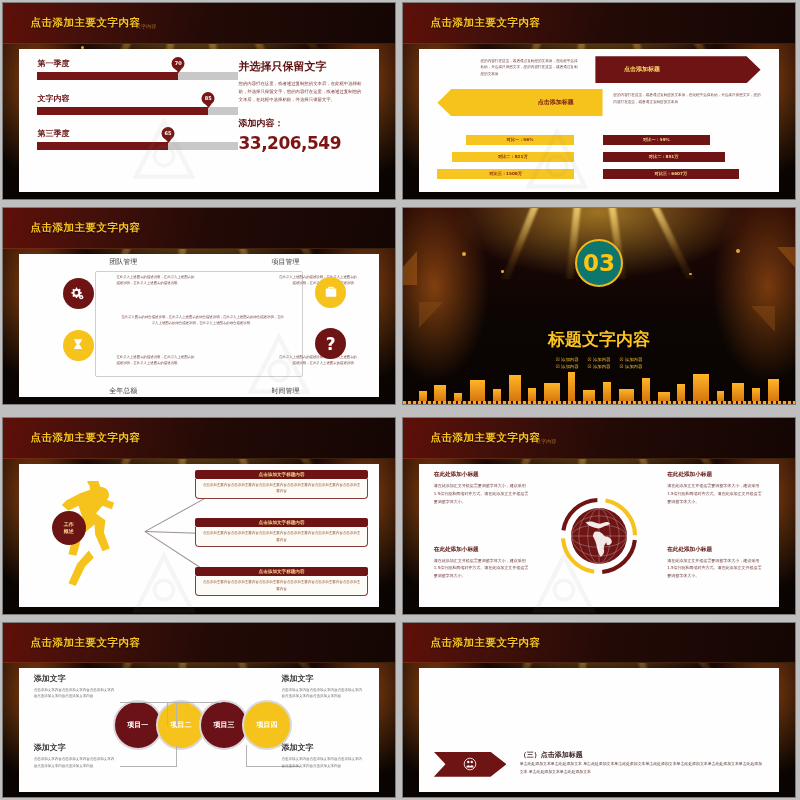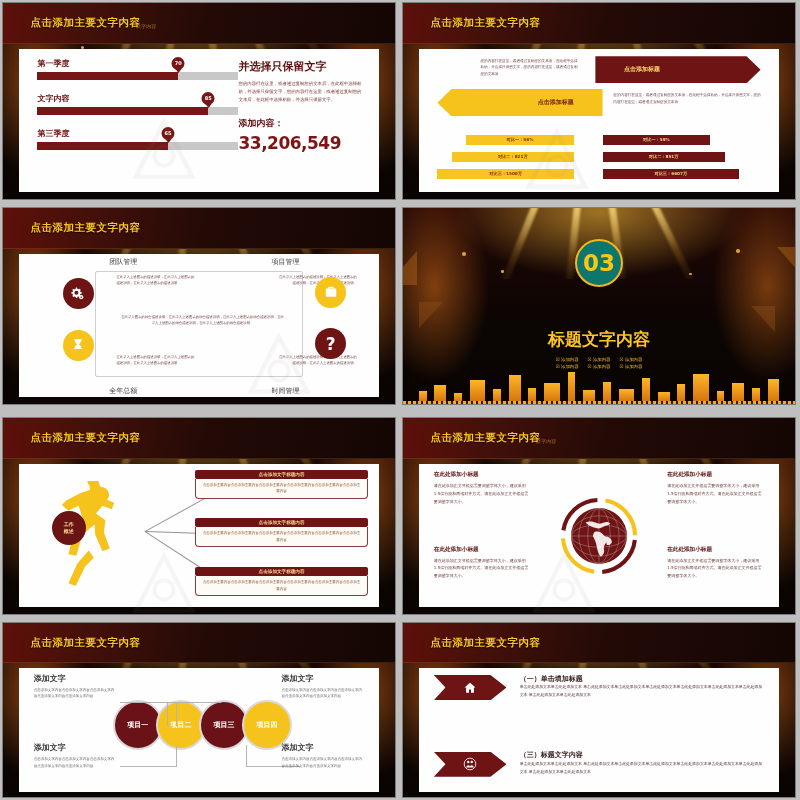--- a/index.html
+++ b/index.html
@@ -579,37 +579,28 @@
     <div class="rays">
       <div class="ray" style="left:36%;transform:rotate(20deg);"></div>
       <div class="ray" style="left:46%;transform:rotate(4deg);"></div>
       <div class="ray" style="left:56%;transform:rotate(-16deg);"></div>
       <div class="ray" style="left:67%;transform:rotate(-32deg);"></div>
     </div>
     <div class="hdr" style="height:23%">
       <div class="hdr-title">点击添加主要文字内容</div>
     </div>
     <div class="card" style="top:26%;height:71%;">
-      <div class="s8-row" style="top:4%;">
-        <div class="s8-arrow" style="background:#6e1414;">
-          <svg class="ic" viewBox="0 0 24 24">
-              <path d="M12 3L2.5 11h2.8v9h5v-5.5h3.4V20h5v-9h2.8z"></path>
-            </svg>
-        </div>
-        <div class="s8-h">（一）单击填加标题</div>
-        <div class="s8-p">单击此处添加文本单击此处添加文本 单击此处添加文本单击此处添加文本单击此处添加文本单击此处添加文本单击此处添加文本单击此处添加文本 单击此处添加文本单击此处添加文本</div>
-      </div>
       <div class="s8-row" style="top:66%;">
         <div class="s8-arrow" style="background:#6e1414;">
           <svg class="ic" viewBox="0 0 24 24">
               <circle cx="12" cy="12" r="10" fill="none" stroke="#fff" stroke-width="1.4"></circle>
               <circle cx="9" cy="8.5" r="2"></circle>
               <circle cx="15" cy="8.5" r="2"></circle>
               <path d="M5.6 18c.4-2.6 1.8-4 3.4-4s3 1.4 3.4 4zM11.6 18c.4-2.6 1.8-4 3.4-4s3 1.4 3.4 4z"></path>
             </svg>
         </div>
-        <div class="s8-h">（三）标题文字内容</div>
+        <div class="s8-h">（三）点击添加标题</div>
         <div class="s8-p">单击此处添加文本单击此处添加文本 单击此处添加文本单击此处添加文本单击此处添加文本单击此处添加文本单击此处添加文本单击此处添加文本 单击此处添加文本单击此处添加文本</div>
       </div>
     </div>
   </div>
 
 </div>
 
 </body></html>

